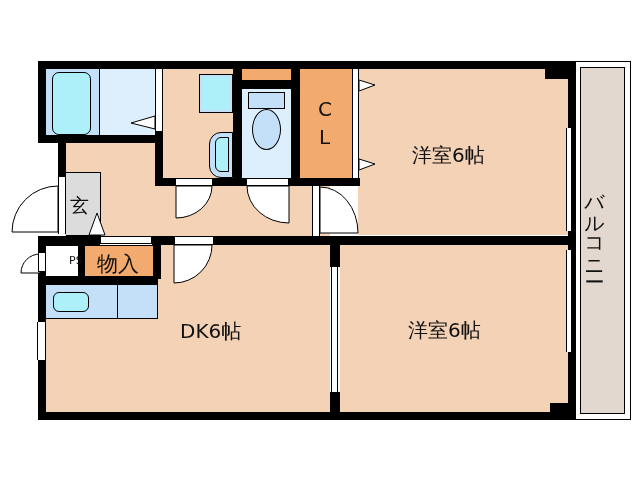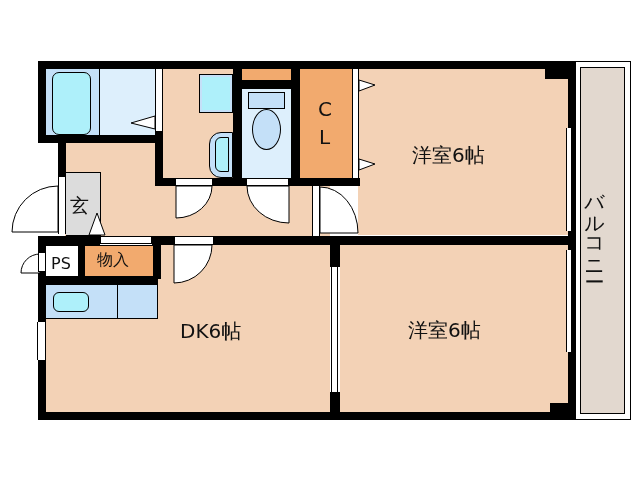--- a/index.html
+++ b/index.html
@@ -99,27 +99,27 @@
 <div class="abs" style="left:100px;top:236px;width:52px;height:8px;background:#fff;border:1px solid #000;"></div>
 <div class="abs wall" style="left:152px;top:236px;width:22px;height:9px;"></div>
 <div class="abs" style="left:174px;top:236px;width:40px;height:9px;background:#fff;border:1px solid #000;"></div>
 <div class="abs wall" style="left:214px;top:236px;width:362px;height:9px;"></div>
 <svg style="left:173px;top:245px;" width="40" height="40">
   <path d="M1,0 L1,38 A38,38 0 0 0 39,0 Z" fill="#fff" stroke="#000" stroke-width="1"></path>
 </svg>
 
 <div class="abs wall" style="left:38px;top:245px;width:120px;height:40px;"></div>
 <div class="abs" style="left:46px;top:246px;width:32px;height:30px;background:#fff;"></div>
-<div class="label" style="left:51px;top:254px;font-size:16px;">PS</div>
+<div class="label" style="left:69px;top:254px;font-size:11px;">PS</div>
 <svg style="left:20px;top:253px;" width="22" height="22">
   <path d="M20,1 A19,19 0 0 0 1,20 L20,20 Z" fill="#fff" stroke="#000" stroke-width="1"></path>
 </svg>
 <div class="abs" style="left:38px;top:252px;width:8px;height:20px;background:#fff;border:1px solid #000;"></div>
 <div class="abs" style="left:85px;top:246px;width:68px;height:30px;background:#f2aa6e;"></div>
-<div class="label" style="left:97px;top:250px;font-size:16px;">物入</div>
+<div class="label" style="left:97px;top:250px;font-size:21px;">物入</div>
 
 <div class="abs" style="left:46px;top:284px;width:112px;height:35px;background:#c4e0f8;border:1px solid #000;border-left:none;"></div>
 <div class="abs" style="left:117px;top:284px;width:1px;height:35px;background:#000;"></div>
 <div class="abs" style="left:53px;top:292px;width:36px;height:20px;background:#aef0fa;border:1px solid #000;border-radius:6px;"></div>
 <div class="abs wall" style="left:153px;top:245px;width:8px;height:34px;"></div>
 
 <div class="abs" style="left:37px;top:322px;width:9px;height:38px;background:#fff;border-left:1px solid #000;border-right:1px solid #000;"></div>
 
 <div class="label" style="left:180px;top:318px;font-size:20px;">DK6帖</div>
 

